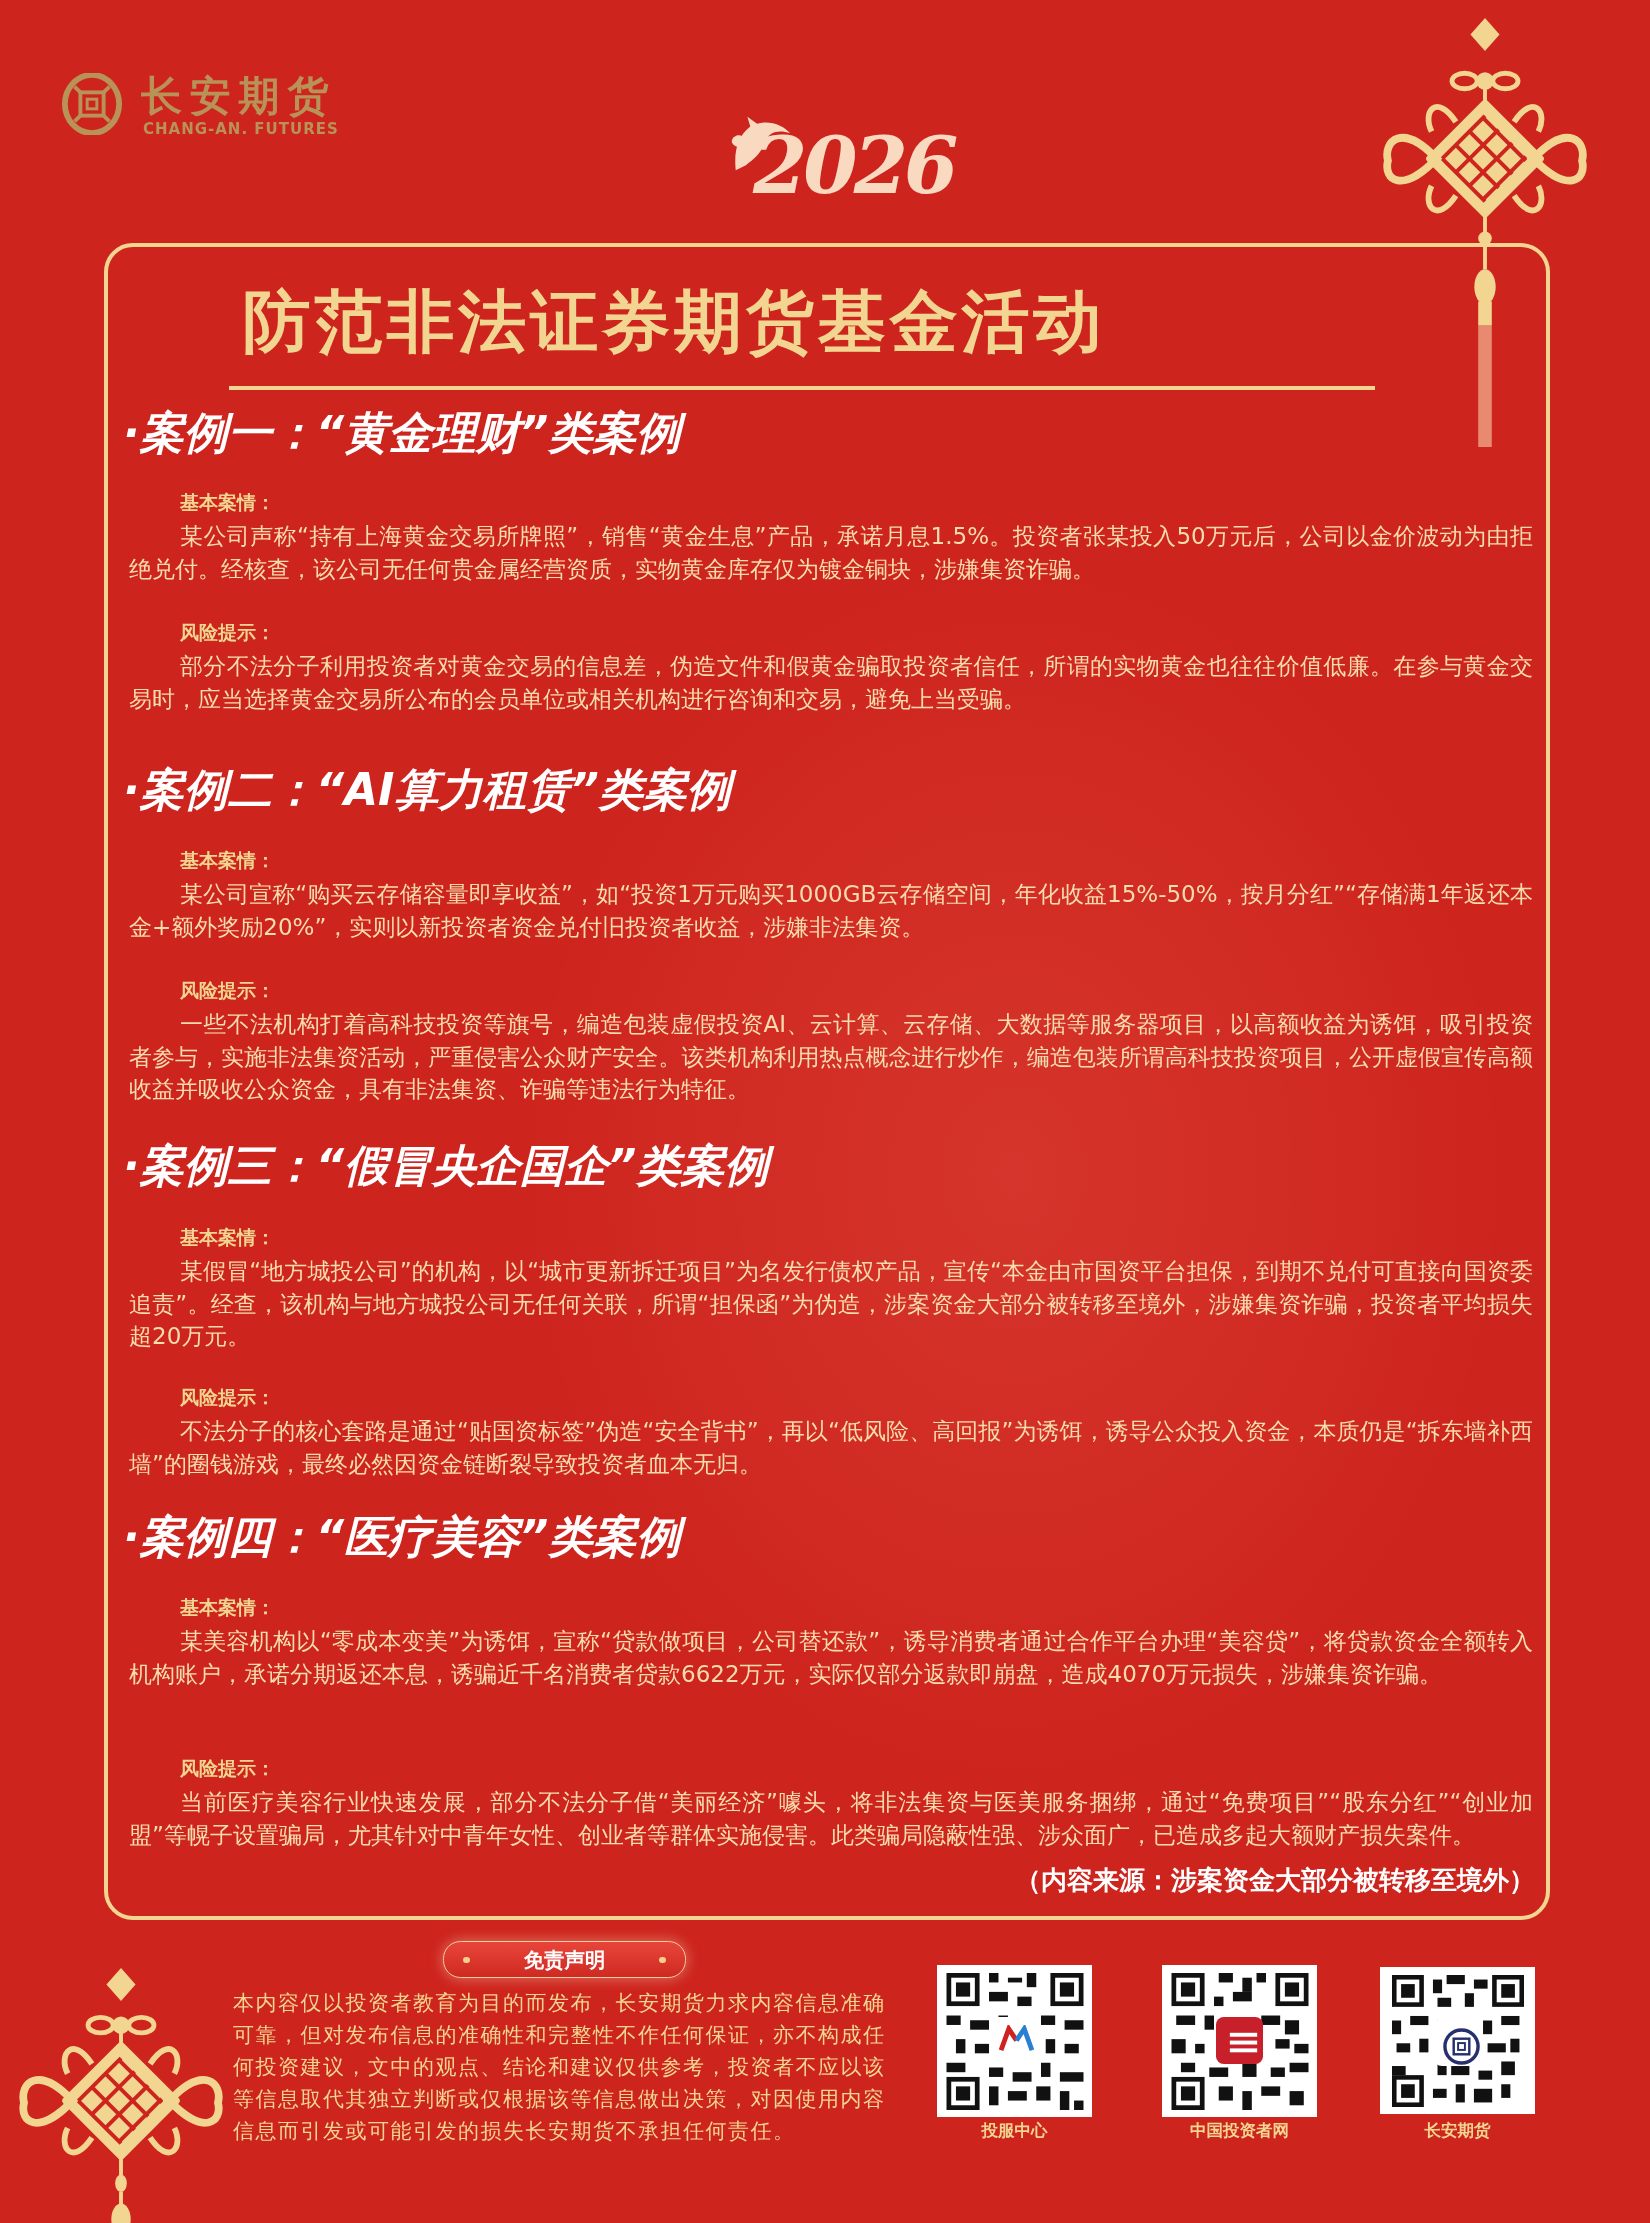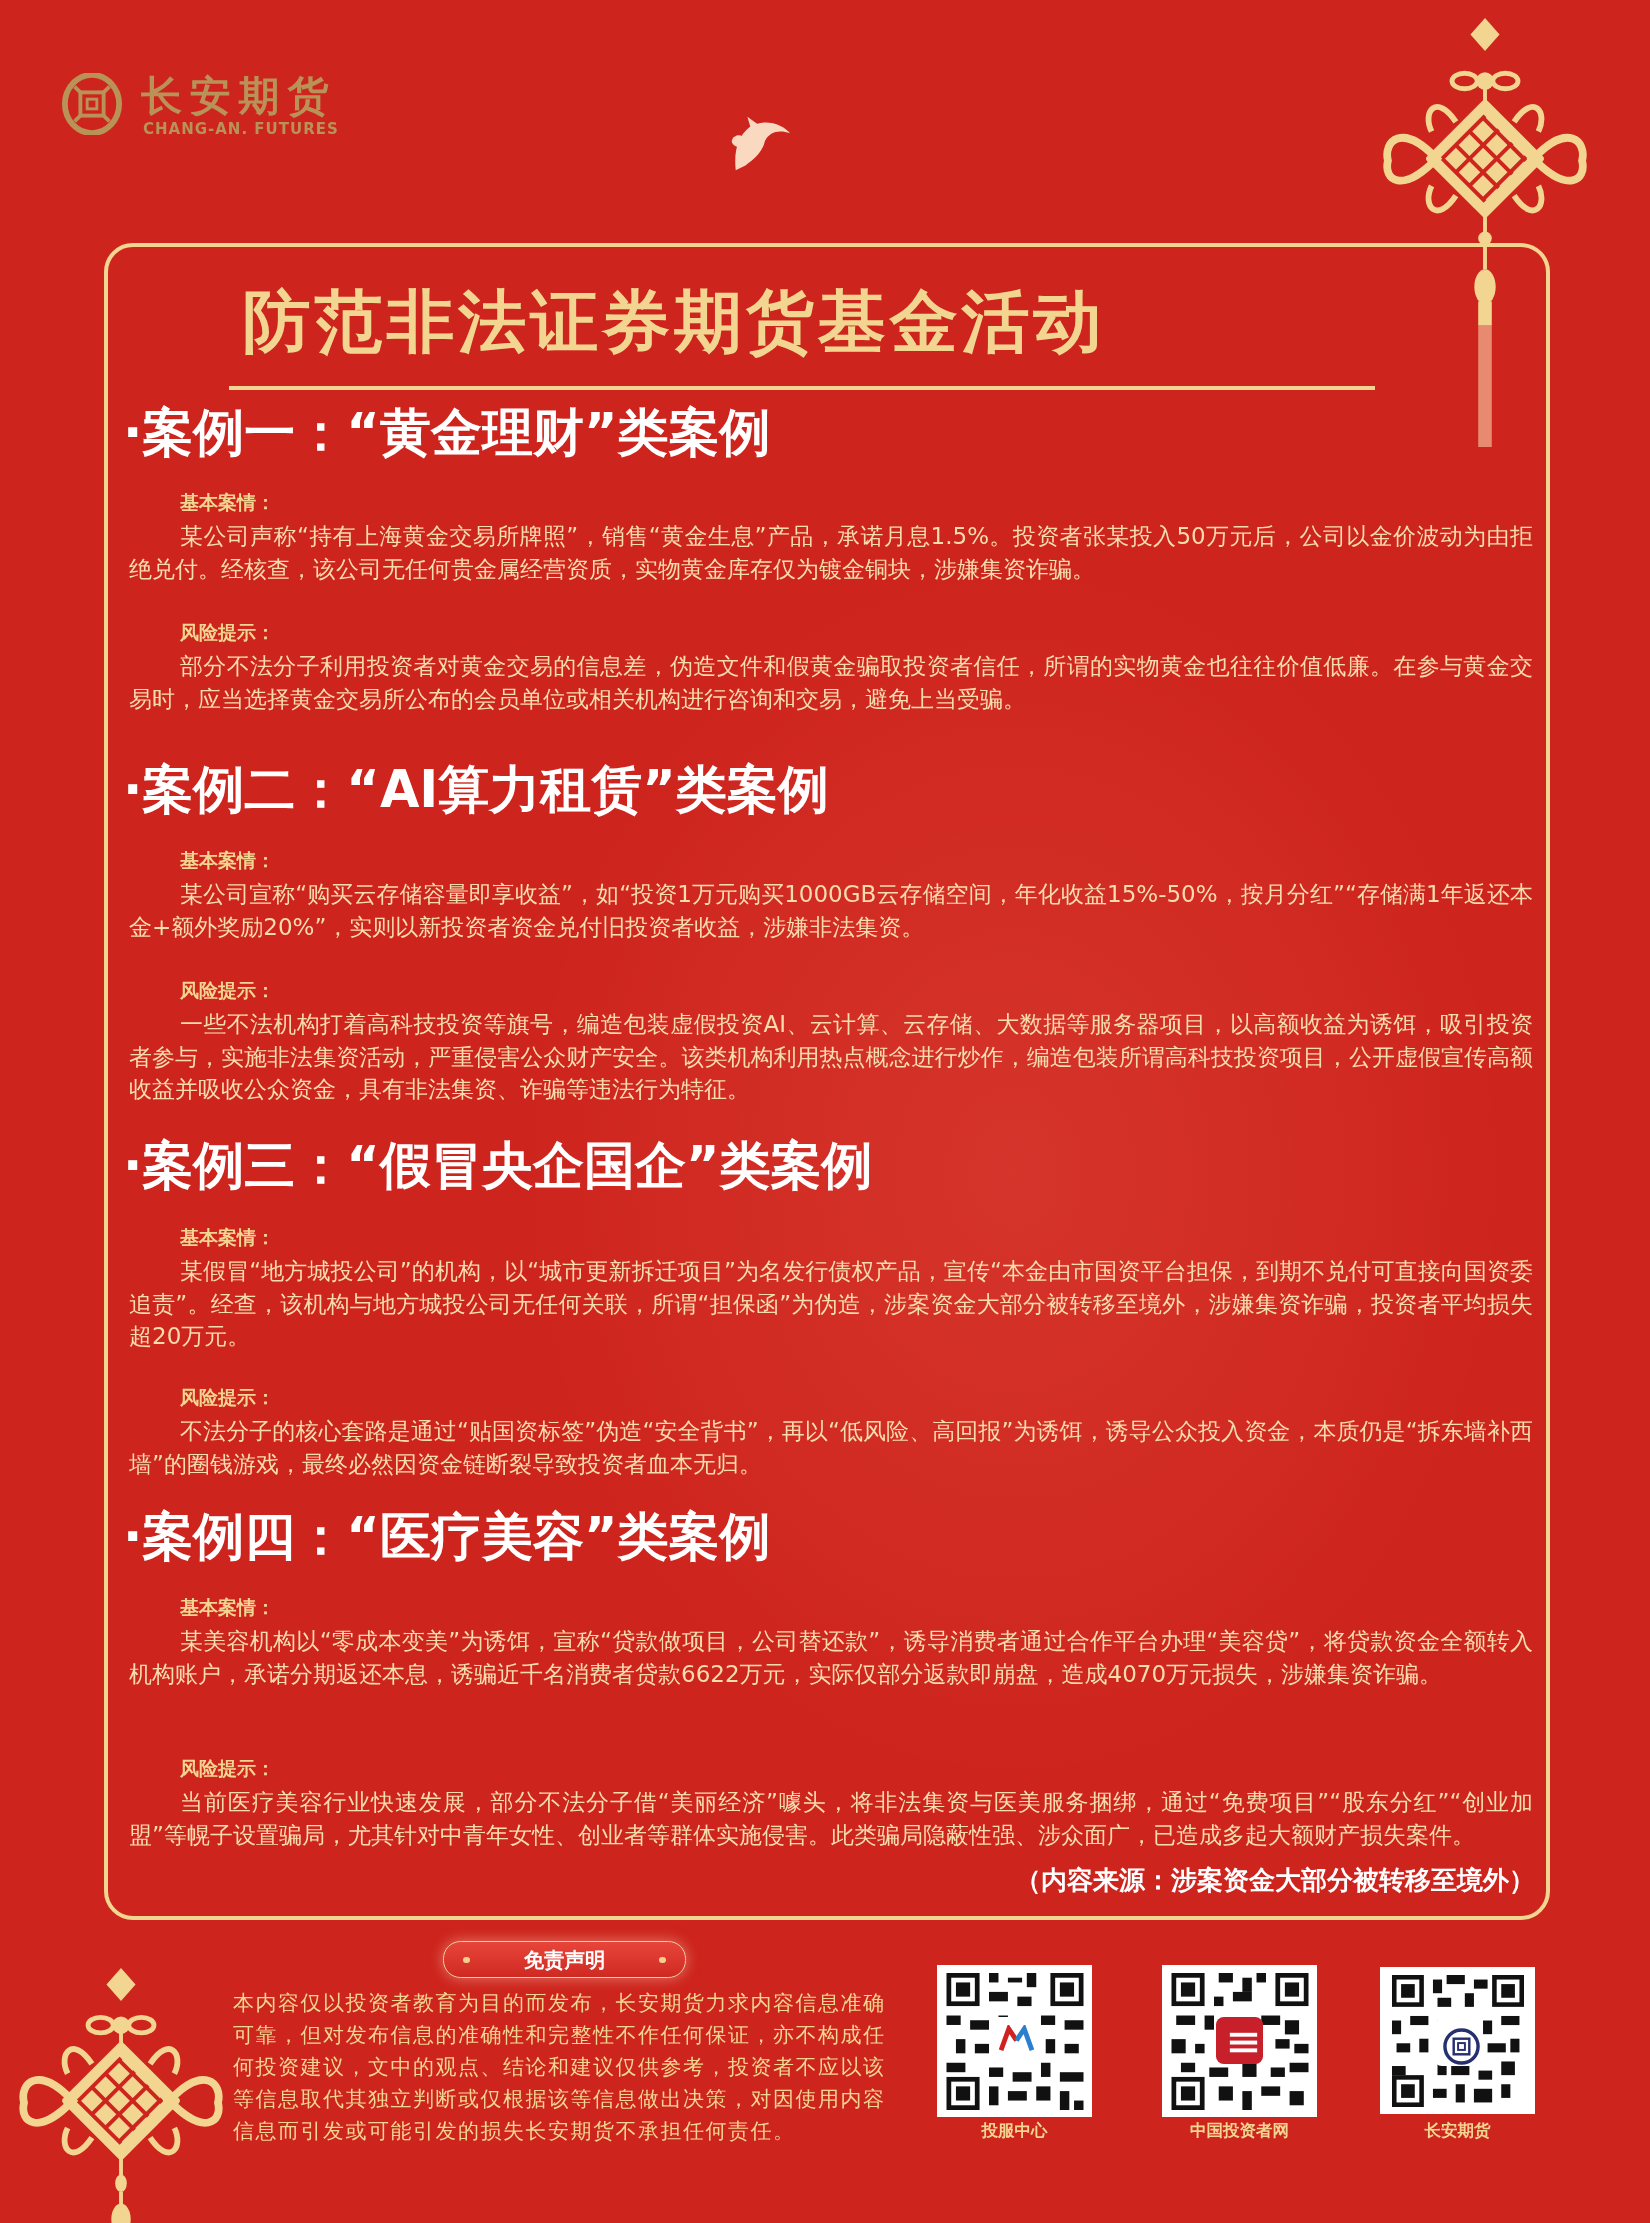--- a/index.html
+++ b/index.html
@@ -28,21 +28,21 @@
     position:absolute; left:104px; top:243px; width:1446px; height:1677px;
     border:4.9px solid #f2d590; border-radius:29px; box-sizing:border-box;
   }
   .title {
     position:absolute; left:0; top:281px; width:1348px; text-align:center;
     font-size:68px; font-weight:bold; color:#f2d590; letter-spacing:3.9px; line-height:82px;
   }
   .title-line { position:absolute; left:229px; top:386px; width:1146px; height:3.9px; background:#f2d590; }
 
   .case-title {
-    position:absolute; left:123px; font-size:51px; font-weight:bold; color:#ffffff; line-height:49px; white-space:nowrap;
+    position:absolute; left:123px; font-size:44px; font-weight:bold; color:#ffffff; line-height:49px; white-space:nowrap;font-style:italic;
   }
   .label { position:absolute; left:180px; font-size:19px; font-weight:bold; color:#f2d590; line-height:29px; }
   .para {
     position:absolute; left:129px; width:1404px; font-size:23px; line-height:32.5px; color:#f7dcae;
     text-indent:51px; text-align:justify;
   }
   .source { position:absolute; right:116px; top:1863px; font-size:26px; font-weight:bold; color:#ffffff; line-height:35px; white-space:nowrap; }
 
   .disclaimer-badge {
     position:absolute; left:443px; top:1941px; width:241px; height:35px;
@@ -78,20 +78,21 @@
   </svg>
   <div class="logo-cn">长安期货</div>
   <div class="logo-en">CHANG-AN. FUTURES</div>
 </div>
 
 <div class="year-badge">
   <svg width="68" height="68" viewBox="0 0 70 70" style="position:absolute;left:0;top:0">
     <path d="M10 60 C 8 40, 12 25, 25 15 L 22 5 L 32 12 C 45 8, 60 14, 66 22 C 55 18, 45 20, 40 30 C 38 40, 30 48, 20 55 Z" fill="#f9d9c0"></path>
     <path d="M12 36 C 6 34, 4 30, 8 26 C 12 22, 18 24, 20 28" fill="#f9d9c0"></path>
   </svg>
+  <div class="yr">2026</div>
 </div>
 
 <svg class="ornament" style="left:1383px;top:14.6px" width="204" height="432" viewBox="0 0 210 445">
   <g fill="#f2d590">
     <polygon points="105,3 120,20 105,37 90,20"></polygon>
     <circle cx="105" cy="68" r="9"></circle>
     <ellipse cx="84" cy="68" rx="13" ry="8" fill="none" stroke="#f2d590" stroke-width="5"></ellipse>
     <ellipse cx="126" cy="68" rx="13" ry="8" fill="none" stroke="#f2d590" stroke-width="5"></ellipse>
     <rect x="103" y="75" width="4" height="15"></rect>
     <g transform="translate(105,148) rotate(45)">

